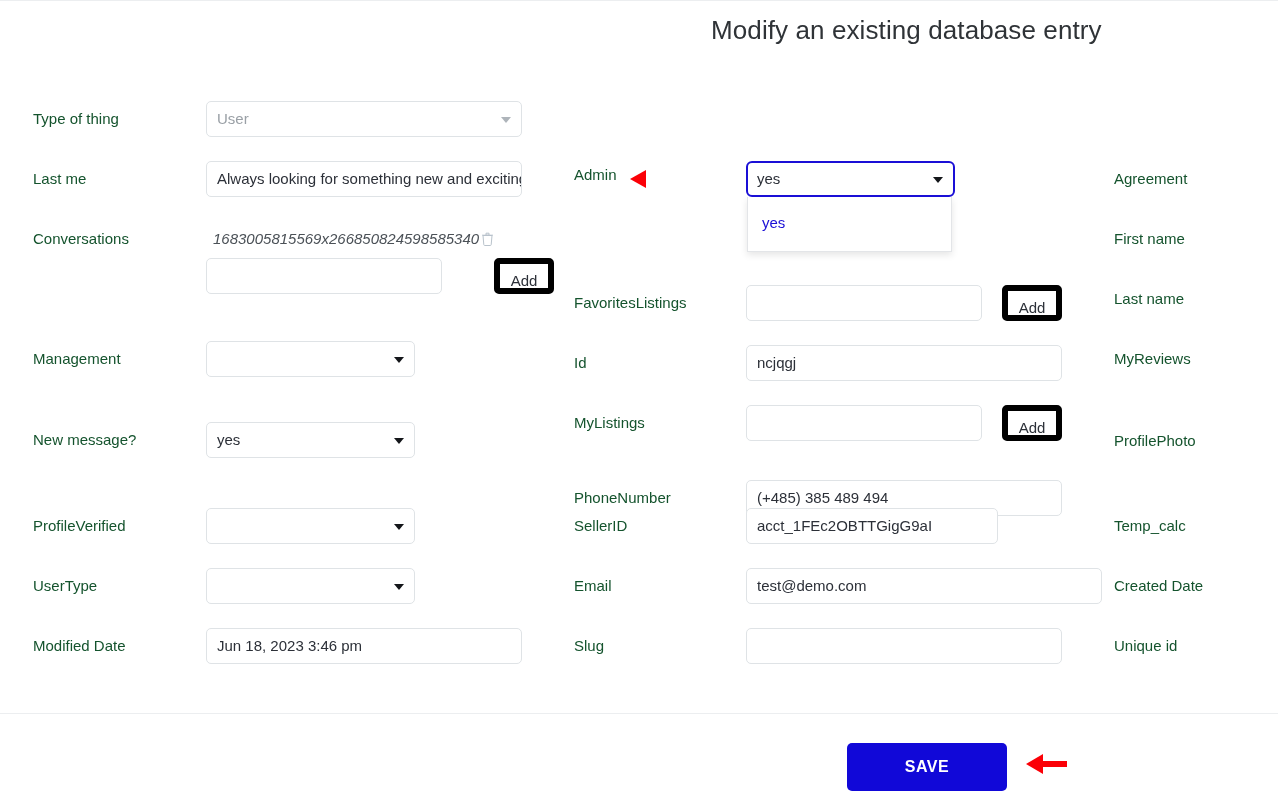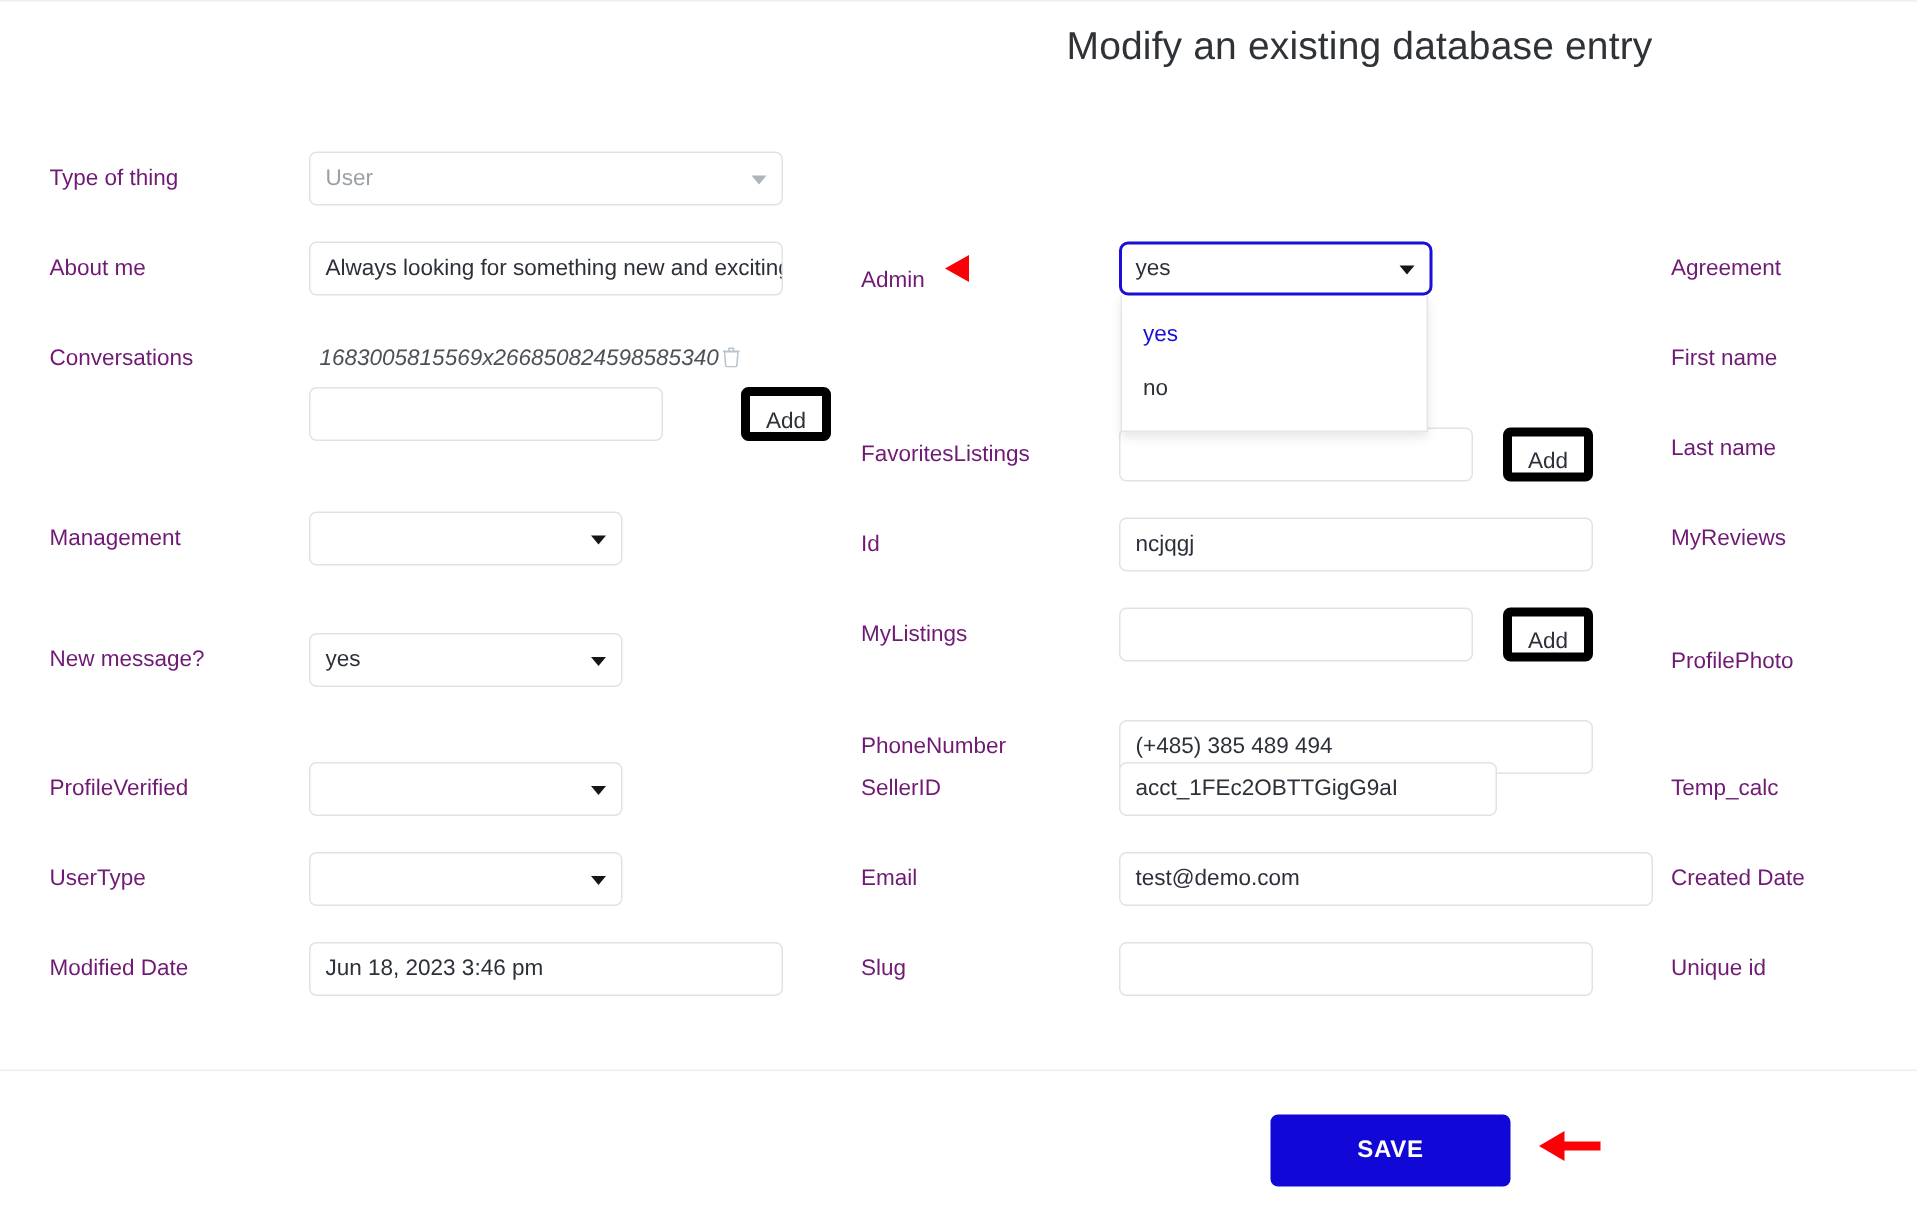--- a/index.html
+++ b/index.html
@@ -59,21 +59,21 @@
 
   .row {
     position: absolute;
     left: 0;
     width: 100%;
   }
   .lbl {
     position: absolute;
     left: 0;
     font-size: 15px;
-    color: #701a75;
+    color: #14532d;
     white-space: nowrap;
     line-height: 20px;
   }
   .ctl { position: absolute; }
 
   
   .inp {
     box-sizing: border-box;
     height: 36px;
     border: 1px solid #dfe3e6;
@@ -243,21 +243,21 @@
 
       <div class="row" style="top:36px;">
         <div class="lbl" style="top:8px;">Type of thing</div>
         <div class="ctl sel disabled" style="left:173px; top:0; width:316px;">
           <span>User</span>
           <span class="chev"></span>
         </div>
       </div>
 
       <div class="row" style="top:96px;">
-        <div class="lbl" style="top:8px;">About me</div>
+        <div class="lbl" style="top:8px;">Last me</div>
         <div class="ctl inp" style="left:173px; top:0; width:316px;">Always looking for something new and exciting</div>
       </div>
 
       <div class="row" style="top:156px;">
         <div class="lbl" style="top:8px;">Conversations</div>
         <div class="ctl listval" style="left:180px; top:8px;">
           <span>1683005815569x266850824598585340</span><span class="trash"><svg width="13" height="14" viewBox="0 0 13 14">
                 <path d="M2 3.5h9l-.8 9.2a1 1 0 0 1-1 .8H3.8a1 1 0 0 1-1-.8L2 3.5z" fill="none" stroke="#b9c3cc" stroke-width="1"></path>
                 <path d="M1 3.2h11M5 1.2h3v2H5z" fill="none" stroke="#b9c3cc" stroke-width="1"></path>
               </svg></span>
@@ -300,28 +300,27 @@
 
       <div class="row" style="top:563px;">
         <div class="lbl" style="top:8px;">Modified Date</div>
         <div class="ctl inp" style="left:173px; top:0; width:316px;">Jun 18, 2023 3:46 pm</div>
       </div>
     </div>
 
     <div class="col col-mid">
 
       <div class="row" style="top:96px;">
-        <div class="lbl" style="top:16px;">Admin</div>
+        <div class="lbl" style="top:4px;">Admin</div>
         <div class="ctl sel open" style="left:172px; top:0; width:209px;">
           <span>yes</span>
           <span class="chev"></span>
         </div>
         <div class="dd-panel" style="left:173px; top:36px; width:205px;">
           <div class="dd-opt hl">yes</div>
-          <div class="dd-opt">no</div>
         </div>
       </div>
 
       <div class="row" style="top:220px;">
         <div class="lbl" style="top:8px;">FavoritesListings</div>
         <div class="ctl inp" style="left:172px; top:0; width:236px;"></div>
         <div class="ctl addbtn" style="left:428px; top:0;">Add</div>
       </div>
 
       <div class="row" style="top:280px;">

